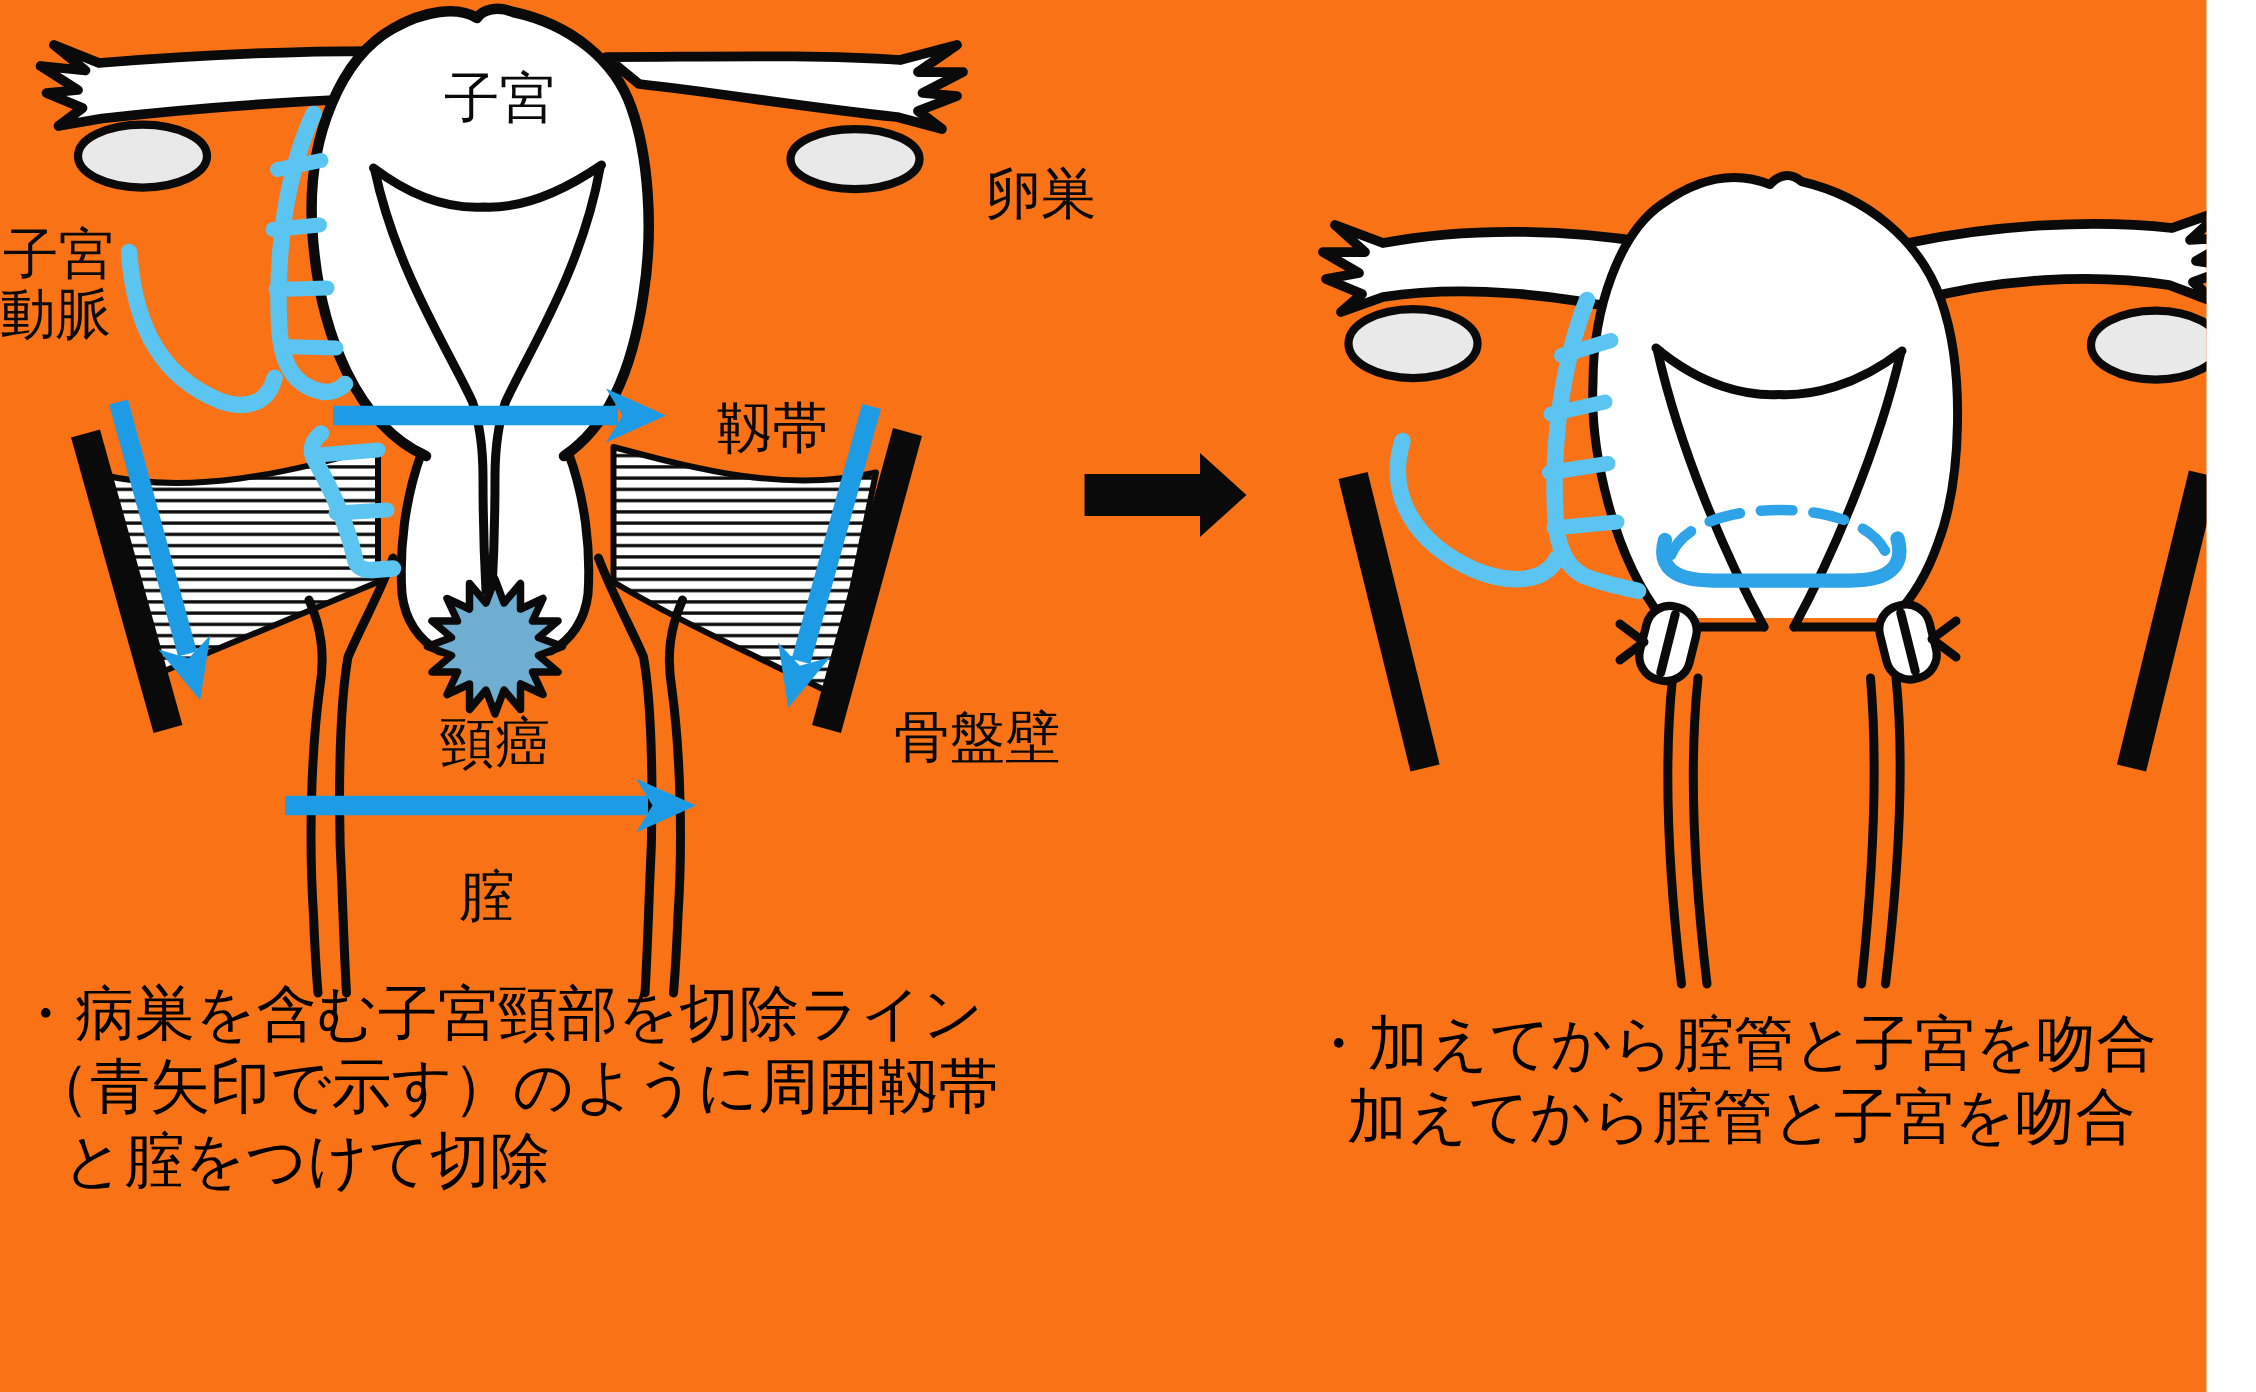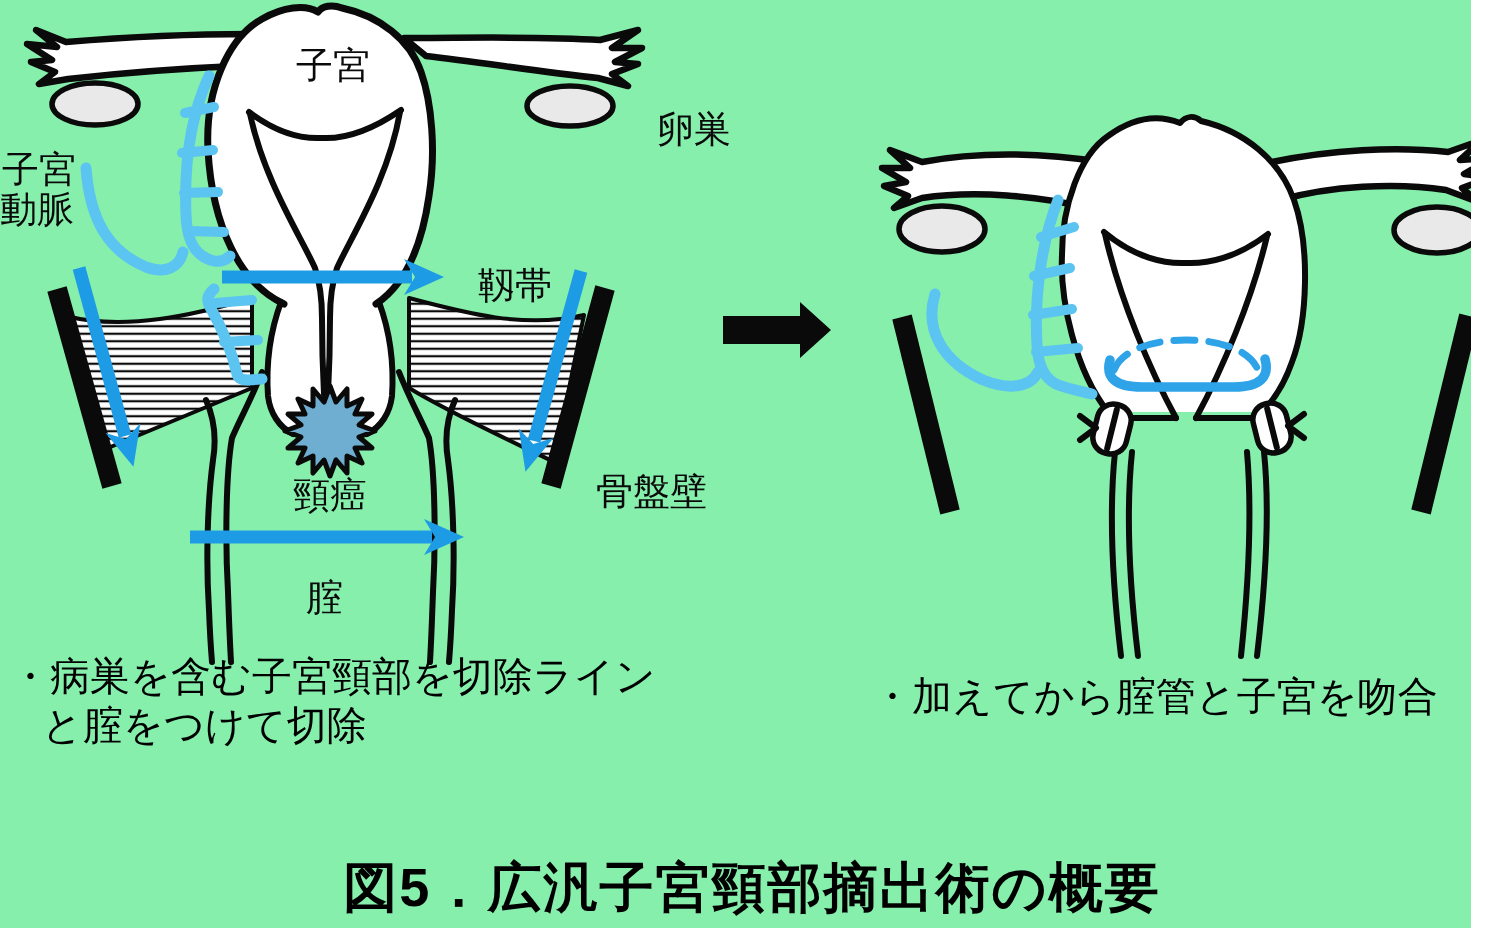--- a/index.html
+++ b/index.html
@@ -1,16 +1,16 @@
 <!DOCTYPE html>
 <html><head>
 <meta charset="utf-8">
 <style>
   html,body{margin:0;padding:0;background:#fff;}
-  .stage{position:relative;width:1471px;height:928px;background:#86efac;overflow:hidden;
+  .stage{position:relative;width:1471px;height:928px;background:#f97316;overflow:hidden;
          font-family:"Liberation Sans","DejaVu Sans",sans-serif;color:#000;}
   svg{position:absolute;left:0;top:0;}
   svg text{font-family:"Liberation Sans","DejaVu Sans",sans-serif;fill:#0a0a0a;font-size:37px;}
   .outline{fill:none;stroke:#0a0a0a;stroke-width:7;stroke-linecap:round;stroke-linejoin:round;}
   .thin-outline{fill:none;stroke:#0a0a0a;stroke-width:6;stroke-linecap:round;stroke-linejoin:round;}
   .silhouette{fill:#ffffff;stroke:none;}
   .tube{fill:#ffffff;stroke:#0a0a0a;stroke-width:6.5;stroke-linejoin:round;}
   .ovary{fill:#E9E9E9;stroke:#0a0a0a;stroke-width:5.5;}
   .ligament{fill:url(#hatch);stroke:#0a0a0a;stroke-width:4;stroke-linejoin:round;}
   .bar{stroke:#0a0a0a;stroke-width:20;stroke-linecap:butt;}
@@ -168,22 +168,23 @@
 
     <g>
       <path class="cerclage-dash" d="M 1114,370 C 1122,350 1152,340 1186,340 C 1220,340 1250,350 1258,370"></path>
       <path class="cerclage-solid" d="M 1110,360 C 1105,378 1116,387 1142,387 L 1234,387 C 1260,387 1270,377 1265,359"></path>
     </g>
   </g>
 </svg>
 
   <div class="desc" style="left:10px;top:652px;">
     <div class="l1">・病巣を含む子宮頸部を切除ライン</div>
+    <div class="l2">（青矢印で示す）のように周囲靱帯</div>
     <div class="l3">と腟をつけて切除</div>
   </div>
 
   <div class="desc desc-right" style="left:872px;top:672px;">
     <div class="l1">・加えてから腟管と子宮を吻合</div>
+    <div class="l3">加えてから腟管と子宮を吻合</div>
   </div>
 
-  <div class="caption">図5．広汎子宮頸部摘出術の概要</div>
 
 </div>
 
 </body></html>

